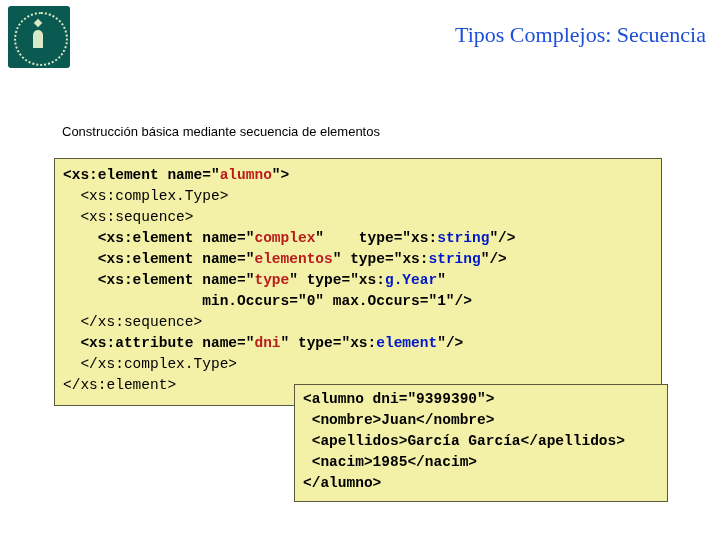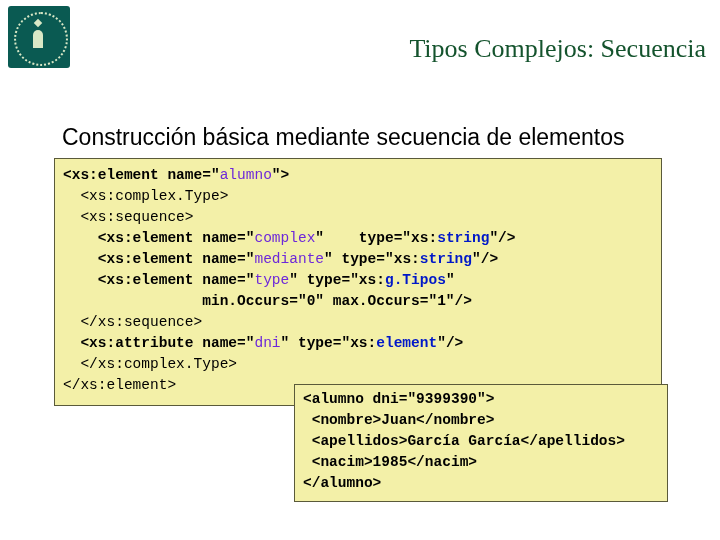--- a/index.html
+++ b/index.html
@@ -55,30 +55,29 @@
     width: 10px;
     height: 18px;
     background: #d9e8c6;
     border-radius: 5px 5px 0 0;
   }
   .title {
     position: absolute;
     top: 22px;
     right: 14px;
     font-family: Georgia, 'Times New Roman', serif;
-    font-size: 26px;
-    color: #14532d;
+    font-size: 22px;
+    color: #1d4ed8;
     font-weight: normal;
-    margin-top: 12px;
   }
   .subtitle {
     position: absolute;
     top: 124px;
     left: 62px;
-    font-size: 23px;
+    font-size: 13px;
     color: #000;
   }
   .code-box {
     position: absolute;
     border: 1px solid #5a5a3a;
     background: #f3f0a8;
     font-family: "Courier New", Courier, monospace;
     font-size: 14.5px;
     line-height: 1.45;
     color: #000;
@@ -92,42 +91,42 @@
     height: 248px;
     padding: 6px 8px;
   }
   .instance-box {
     top: 384px;
     left: 294px;
     width: 374px;
     height: 118px;
     padding: 4px 8px;
   }
-  .green { color: #6d28d9; font-weight: normal; }
+  .green { color: #b91c1c; font-weight: bold; }
   .blue { color: #0018c8; font-weight: bold; text-align: right; }
   .bold { font-weight: bold; }
 </style>
 </head>
 <body>
 
 <div class="logo">
   <div class="logo-circle"></div>
   <div class="logo-inner"></div>
 </div>
 
 <div class="title">Tipos Complejos: Secuencia</div>
 
 <div class="subtitle">Construcción básica mediante secuencia de elementos</div>
 
 <div class="code-box schema-box"><span class="bold"><span>&lt;xs:element name="</span><span class="green">alumno</span><span>"&gt;</span></span>
 <span>  &lt;xs:complex.Type&gt;</span>
 <span>  &lt;xs:sequence&gt;</span>
 <span class="bold"><span>    &lt;xs:element name="</span><span class="green">complex</span><span>"    type="xs:</span><span class="blue">string</span><span>"/&gt;</span></span>
-<span class="bold"><span>    &lt;xs:element name="</span><span class="green">mediante</span><span>" type="xs:</span><span class="blue">string</span><span>"/&gt;</span></span>
-<span class="bold"><span>    &lt;xs:element name="</span><span class="green">type</span><span>" type="xs:</span><span class="blue">g.Tipos</span><span>"</span></span>
+<span class="bold"><span>    &lt;xs:element name="</span><span class="green">elementos</span><span>" type="xs:</span><span class="blue">string</span><span>"/&gt;</span></span>
+<span class="bold"><span>    &lt;xs:element name="</span><span class="green">type</span><span>" type="xs:</span><span class="blue">g.Year</span><span>"</span></span>
 <span class="bold">                min.Occurs="0" max.Occurs="1"/&gt;</span>
 <span>  &lt;/xs:sequence&gt;</span>
 <span class="bold"><span>  &lt;xs:attribute name="</span><span class="green">dni</span><span>" type="xs:</span><span class="blue">element</span><span>"/&gt;</span></span>
 <span>  &lt;/xs:complex.Type&gt;</span>
 <span>&lt;/xs:element&gt;</span></div>
 
 <div class="code-box instance-box"><span class="bold">&lt;alumno dni="9399390"&gt;</span>
 <span class="bold"> &lt;nombre&gt;Juan&lt;/nombre&gt;</span>
 <span class="bold"> &lt;apellidos&gt;García García&lt;/apellidos&gt;</span>
 <span class="bold"> &lt;nacim&gt;1985&lt;/nacim&gt;</span>

